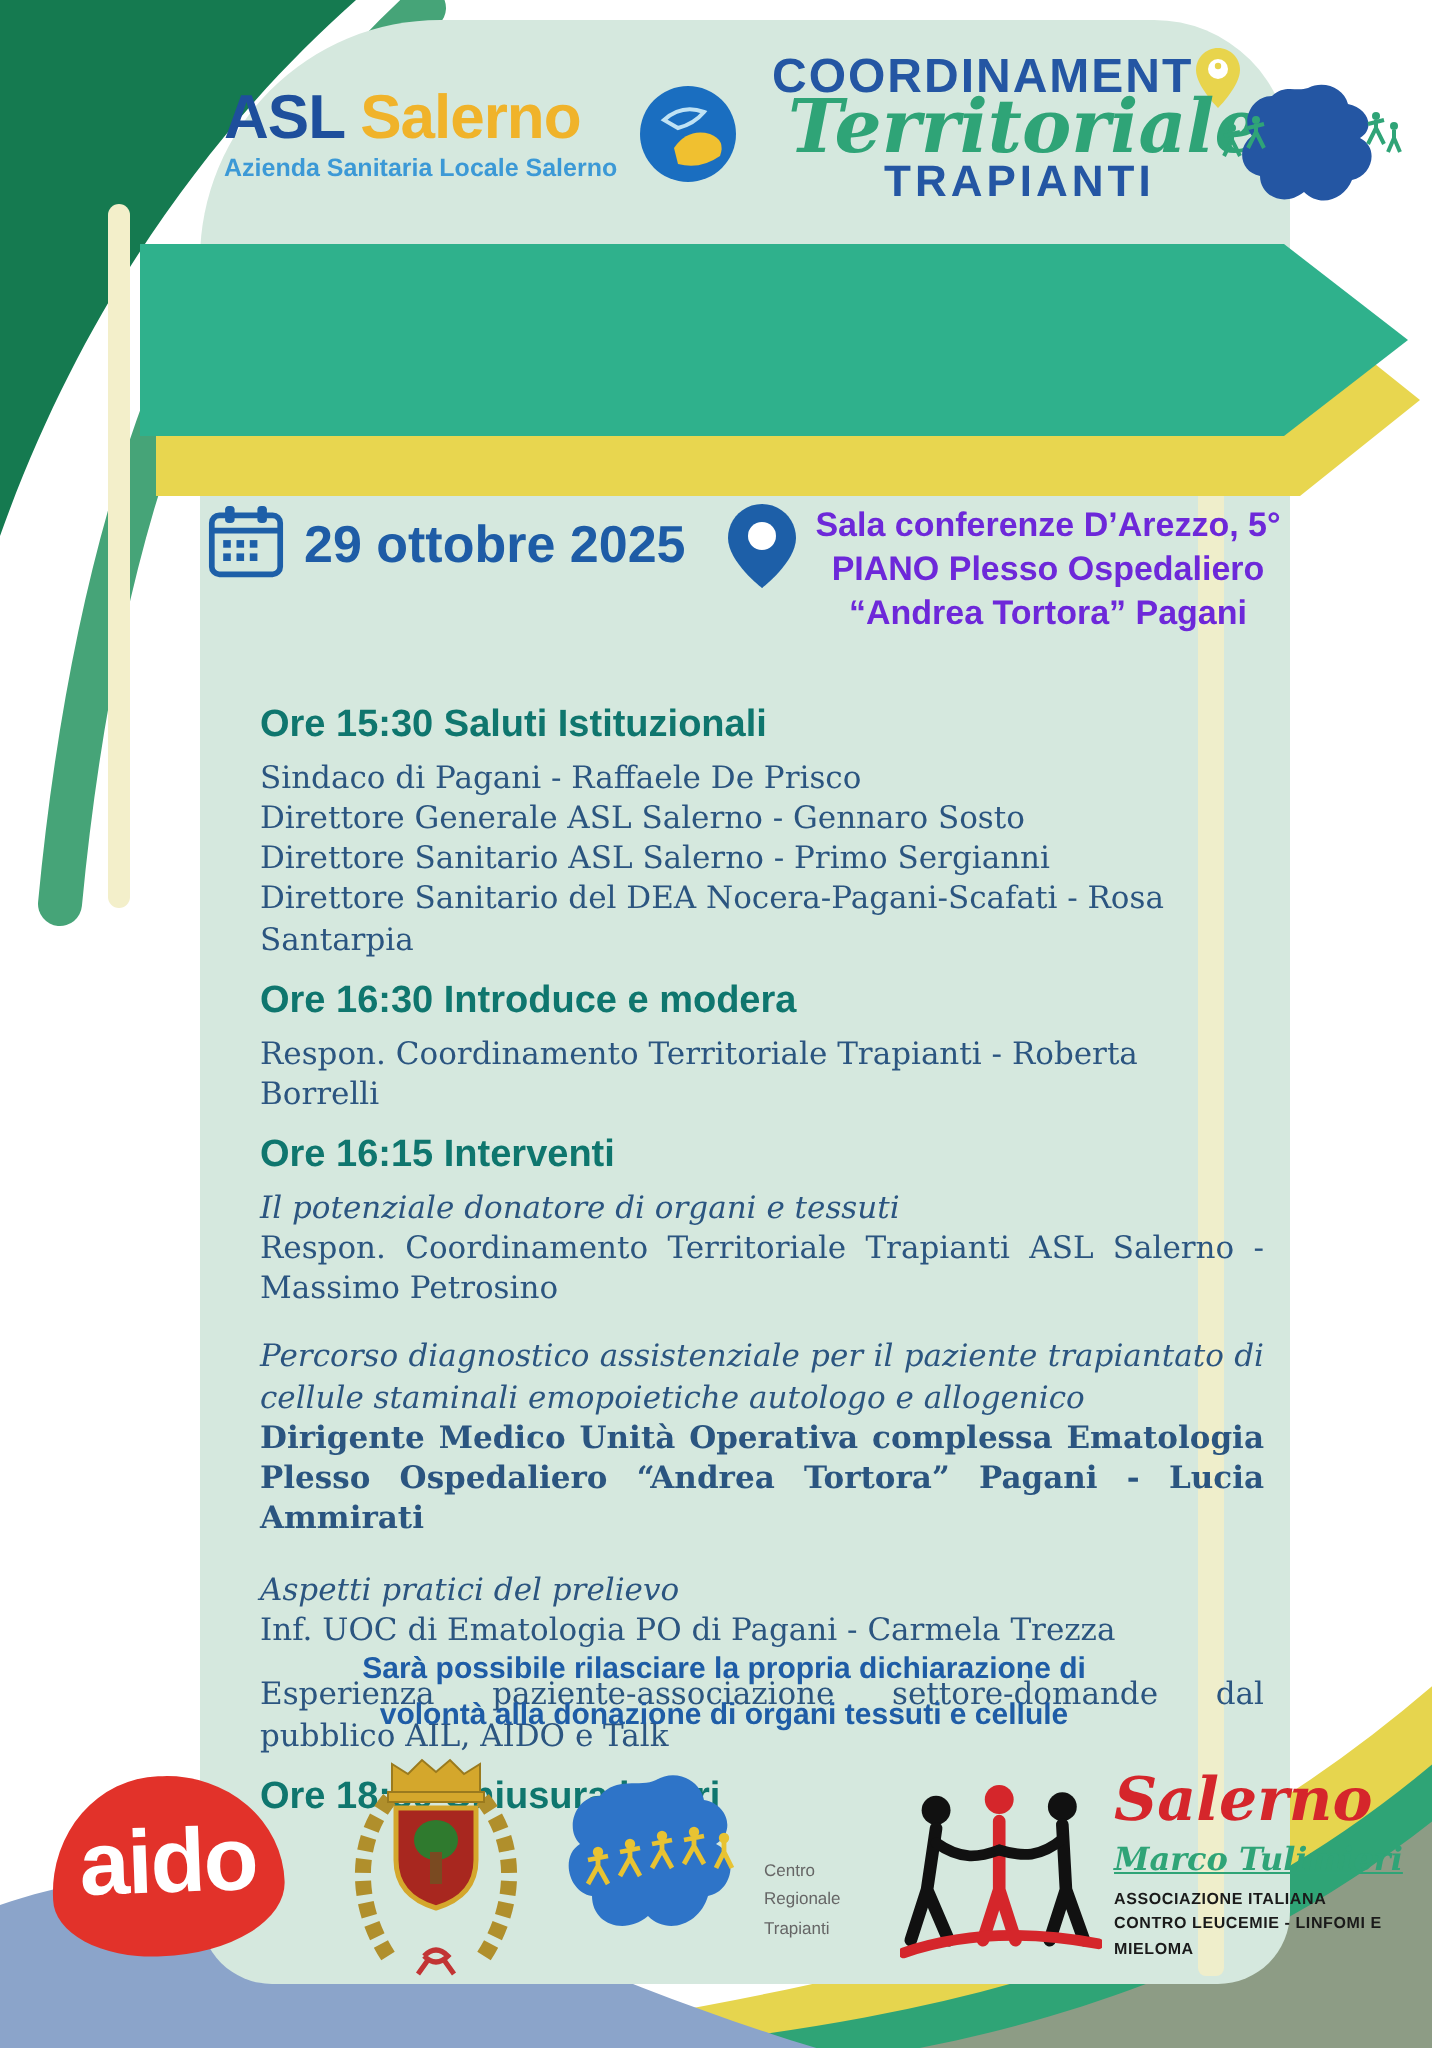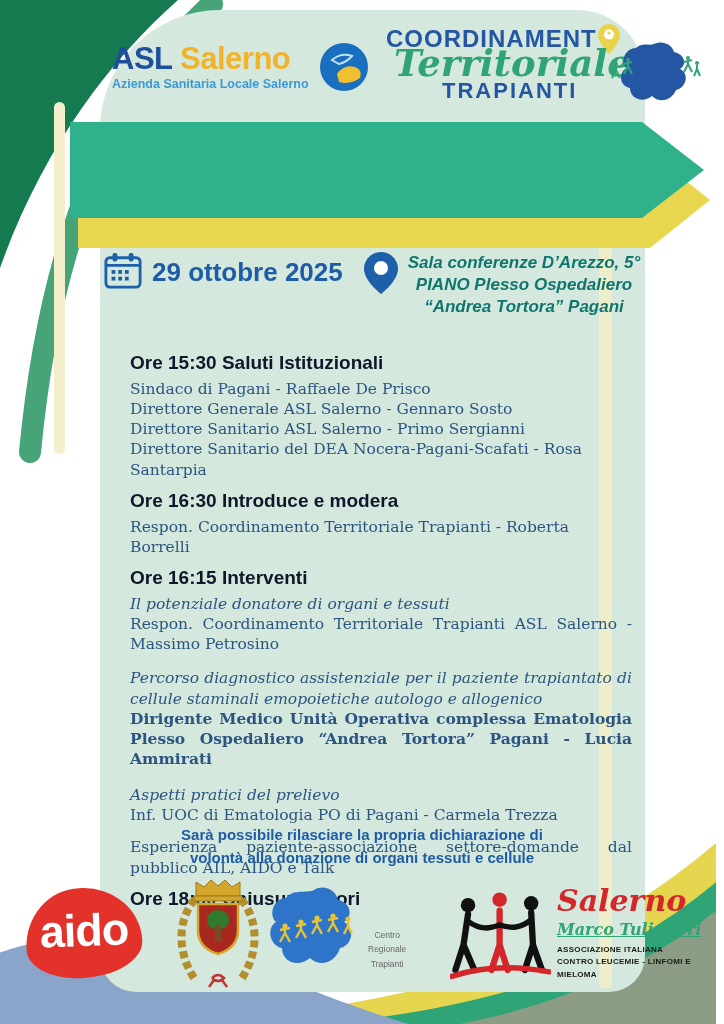--- a/index.html
+++ b/index.html
@@ -32,47 +32,47 @@
   .banner{left:70px;top:122px;width:642px;height:126px;z-index:5;}
   .banner-text{position:absolute;left:0;top:10px;width:576px;text-align:center;
                font-size:29px;font-weight:bold;color:#1b55a4;line-height:1.28;letter-spacing:0.2px;
                text-shadow:-3px -3px 0 #fff,3px -3px 0 #fff,-3px 3px 0 #fff,3px 3px 0 #fff,
                            -3px 0 0 #fff,3px 0 0 #fff,0 -3px 0 #fff,0 3px 0 #fff,
                            -2px -2px 0 #fff,2px 2px 0 #fff;}
 
   
   .event-row{left:104px;top:252px;width:538px;display:flex;align-items:flex-start;z-index:4;}
   .date-txt{font-size:26px;font-weight:bold;color:#1e5ca6;margin:5px 0 0 10px;white-space:nowrap;}
-  .venue{width:236px;text-align:center;font-size:17px;font-weight:bold;color:#0f766e;
-         line-height:1.3;margin-left:8px;font-style:italic;}
+  .venue{width:236px;text-align:center;font-size:17px;font-weight:bold;color:#6d28d9;
+         line-height:1.3;margin-left:8px;}
   .spacer{flex:1;}
 
   
   .program{left:130px;top:344px;width:502px;z-index:4;font-family:"DejaVu Serif",serif;}
-  .sec-h{font-family:"Liberation Sans",sans-serif;font-weight:bold;font-size:19px;color:#0f172a;
+  .sec-h{font-family:"Liberation Sans",sans-serif;font-weight:bold;font-size:19px;color:#0f766e;
          margin:10px 0 5px;}
   .sec-h.first{margin-top:8px;}
   .program p{margin:0;font-size:15.5px;color:#2b5580;line-height:1.3;}
   .it{font-style:italic;}
   .just{text-align:justify;}
   .b{font-weight:bold;}
   .gap-lg{margin-top:14px !important;}
   .gap-xl{margin-top:16px !important;}
   .gap-md{margin-top:12px !important;}
 
   .note{left:162px;top:824px;width:400px;text-align:center;font-size:15px;font-weight:bold;
         color:#1e5ca6;line-height:1.5;z-index:4;}
 
   
   .aido{left:26px;top:888px;width:116px;height:90px;background:#e2322a;z-index:6;
         border-radius:48% 52% 55% 45% / 66% 62% 40% 34%;display:flex;align-items:center;
         justify-content:center;transform:rotate(-2deg);}
   .aido-text{color:#fff;font-size:45px;font-weight:bold;letter-spacing:-1px;margin-top:-4px;}
   .stemma{left:170px;top:876px;z-index:6;}
-  .crt{left:266px;top:884px;display:flex;z-index:6;text-align:center;}
+  .crt{left:280px;top:884px;display:flex;z-index:6;}
   .crt-text{font-size:8.5px;color:#666;line-height:1.7;margin:44px 0 0 4px;}
   .ail{left:450px;top:886px;display:flex;z-index:6;}
   .ail-text{margin-left:6px;}
   .ail-city{font-family:"DejaVu Serif",serif;font-style:italic;font-weight:bold;font-size:30px;
             color:#d5262b;line-height:1;}
   .ail-sig{font-family:"DejaVu Serif",serif;font-style:italic;font-weight:bold;font-size:16px;
            color:#2fa477;margin-top:4px;text-decoration:underline;}
   .ail-assoc{font-size:8px;font-weight:bold;color:#1a1a1a;letter-spacing:0.3px;line-height:1.55;margin-top:5px;}
 </style>
 </head>

